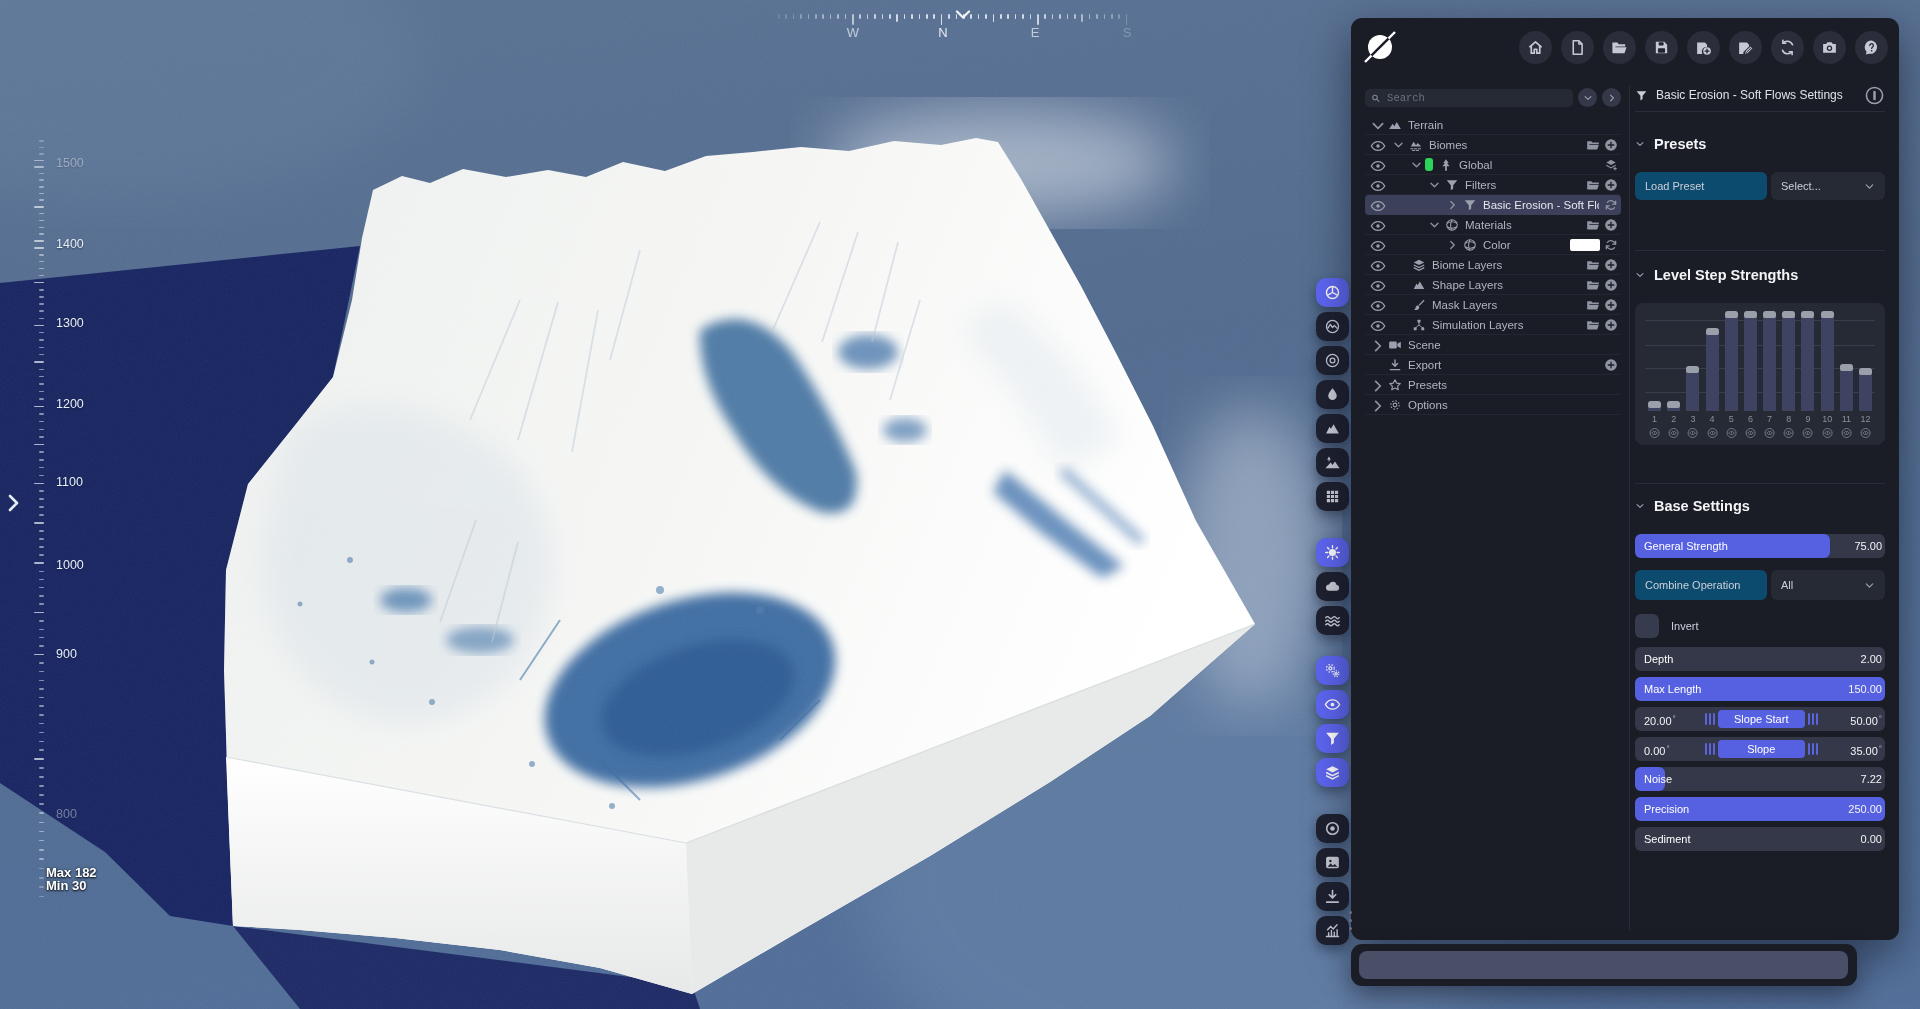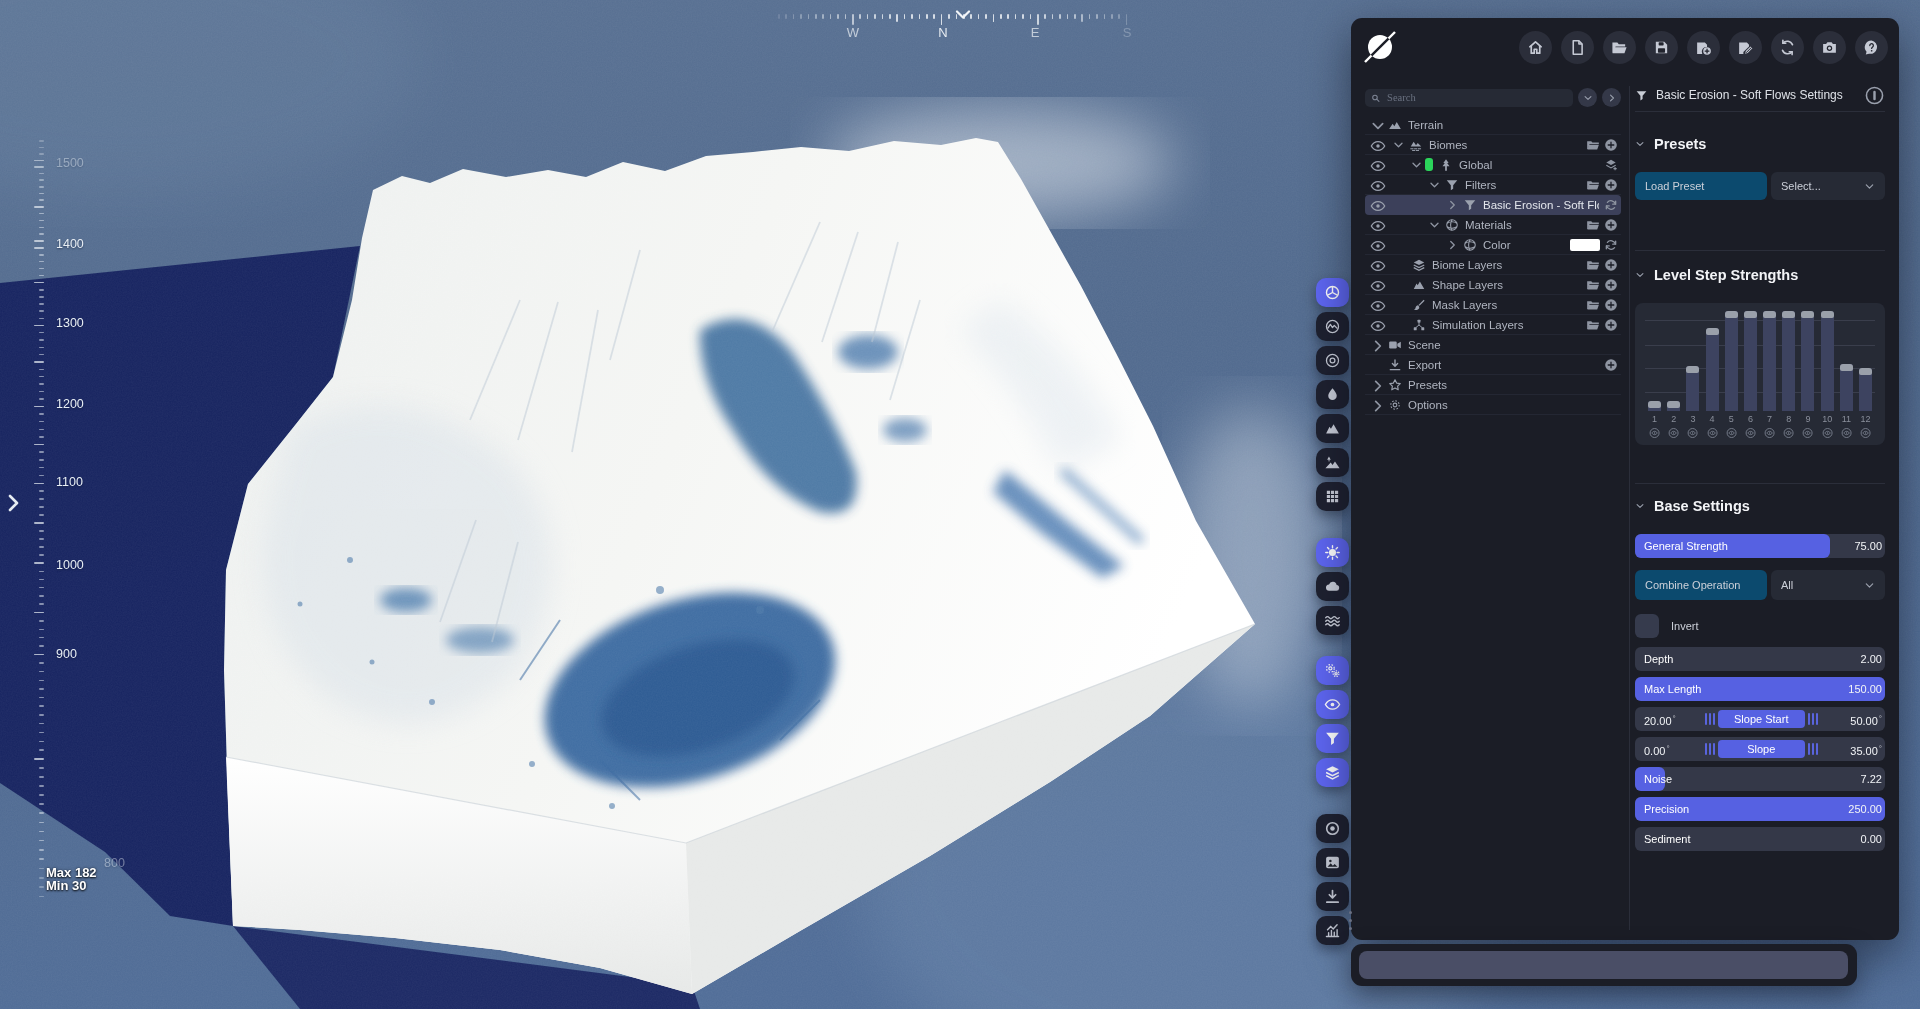--- a/index.html
+++ b/index.html
@@ -41,21 +41,21 @@
   .tbbtn .ic{width:17px;height:17px;color:#c5c9d4}
   #columns{position:absolute;left:0;top:64px;right:0;bottom:0}
   #vdivider{position:absolute;left:278px;top:4px;bottom:10px;width:1px;background:#2b2e3a}
 
   
   #tree{position:absolute;left:14px;top:0;width:256px}
   #search-row{display:flex;align-items:center;gap:5px;margin:6px 0 8px}
   #search-box{flex:1;height:18px;background:#262a35;border-radius:5px;display:flex;align-items:center;padding:0 6px;gap:5px}
   #search-box .ic{width:10px;height:10px;color:#7d8494}
   #search-input{background:transparent;border:0;outline:0;color:#aab0bd;font-size:10.5px;width:100%;
-                font-family:Liberation Serif, serif}
+                font-family:Liberation Mono, monospace}
   #search-input::placeholder{color:#6a7180}
   .scirc{width:19px;height:19px;border-radius:50%;background:#343848;display:flex;align-items:center;
          justify-content:center;cursor:pointer}
   .scirc .ic{width:10px;height:10px;color:#9aa0ad}
   .trow{display:flex;align-items:center;height:19px;border-bottom:1px solid #242733;padding:0 3px 0 5px;cursor:pointer}
   .trow.sel{background:#3c405a;border-radius:4px;border-bottom-color:transparent}
   .tcol1{width:16px;height:14px;flex:none;color:#9aa0ad}
   .tchev{width:13px;height:12px;flex:none;color:#8f95a2;margin-right:2px}
   .tpill{width:8px;height:13px;border-radius:3px;background:#2bd45b;margin-right:4px;flex:none}
   .ticon{width:14px;height:14px;margin:0 6px 0 2px;flex:none;color:#9ba1ae}
@@ -370,21 +370,21 @@
     <div class="rtick" style="top: 877.102px; left: 39px; width: 5px; opacity: 0.35;"></div>
     <div class="rtick" style="top: 886.492px; left: 39px; width: 5px; opacity: 0.35;"></div>
     <div class="rtick" style="top: 895.92px; left: 39px; width: 5px; opacity: 0.35;"></div>
     <div class="rlab dim" style="top: 163px;">1500</div>
     <div class="rlab" style="top: 244px;">1400</div>
     <div class="rlab" style="top: 323px;">1300</div>
     <div class="rlab" style="top: 404px;">1200</div>
     <div class="rlab" style="top: 482px;">1100</div>
     <div class="rlab" style="top: 565px;">1000</div>
     <div class="rlab" style="top: 654px;">900</div>
-    <div class="rlab dim" style="top: 863px; margin-left: 48px;">800</div>
+    <div class="rlab dim" style="top: 814px;">800</div>
   </div>
 <div id="stats">
   <div>Max 182</div>
   <div>Min 30</div>
 </div>
 <div id="expand-arrow">
   <svg viewBox="0 0 15 22" fill="none" stroke="currentColor" stroke-width="2.6" stroke-linecap="round" stroke-linejoin="round">
       <path d="M4 4l7 7-7 7"></path>
     </svg>
 </div>

